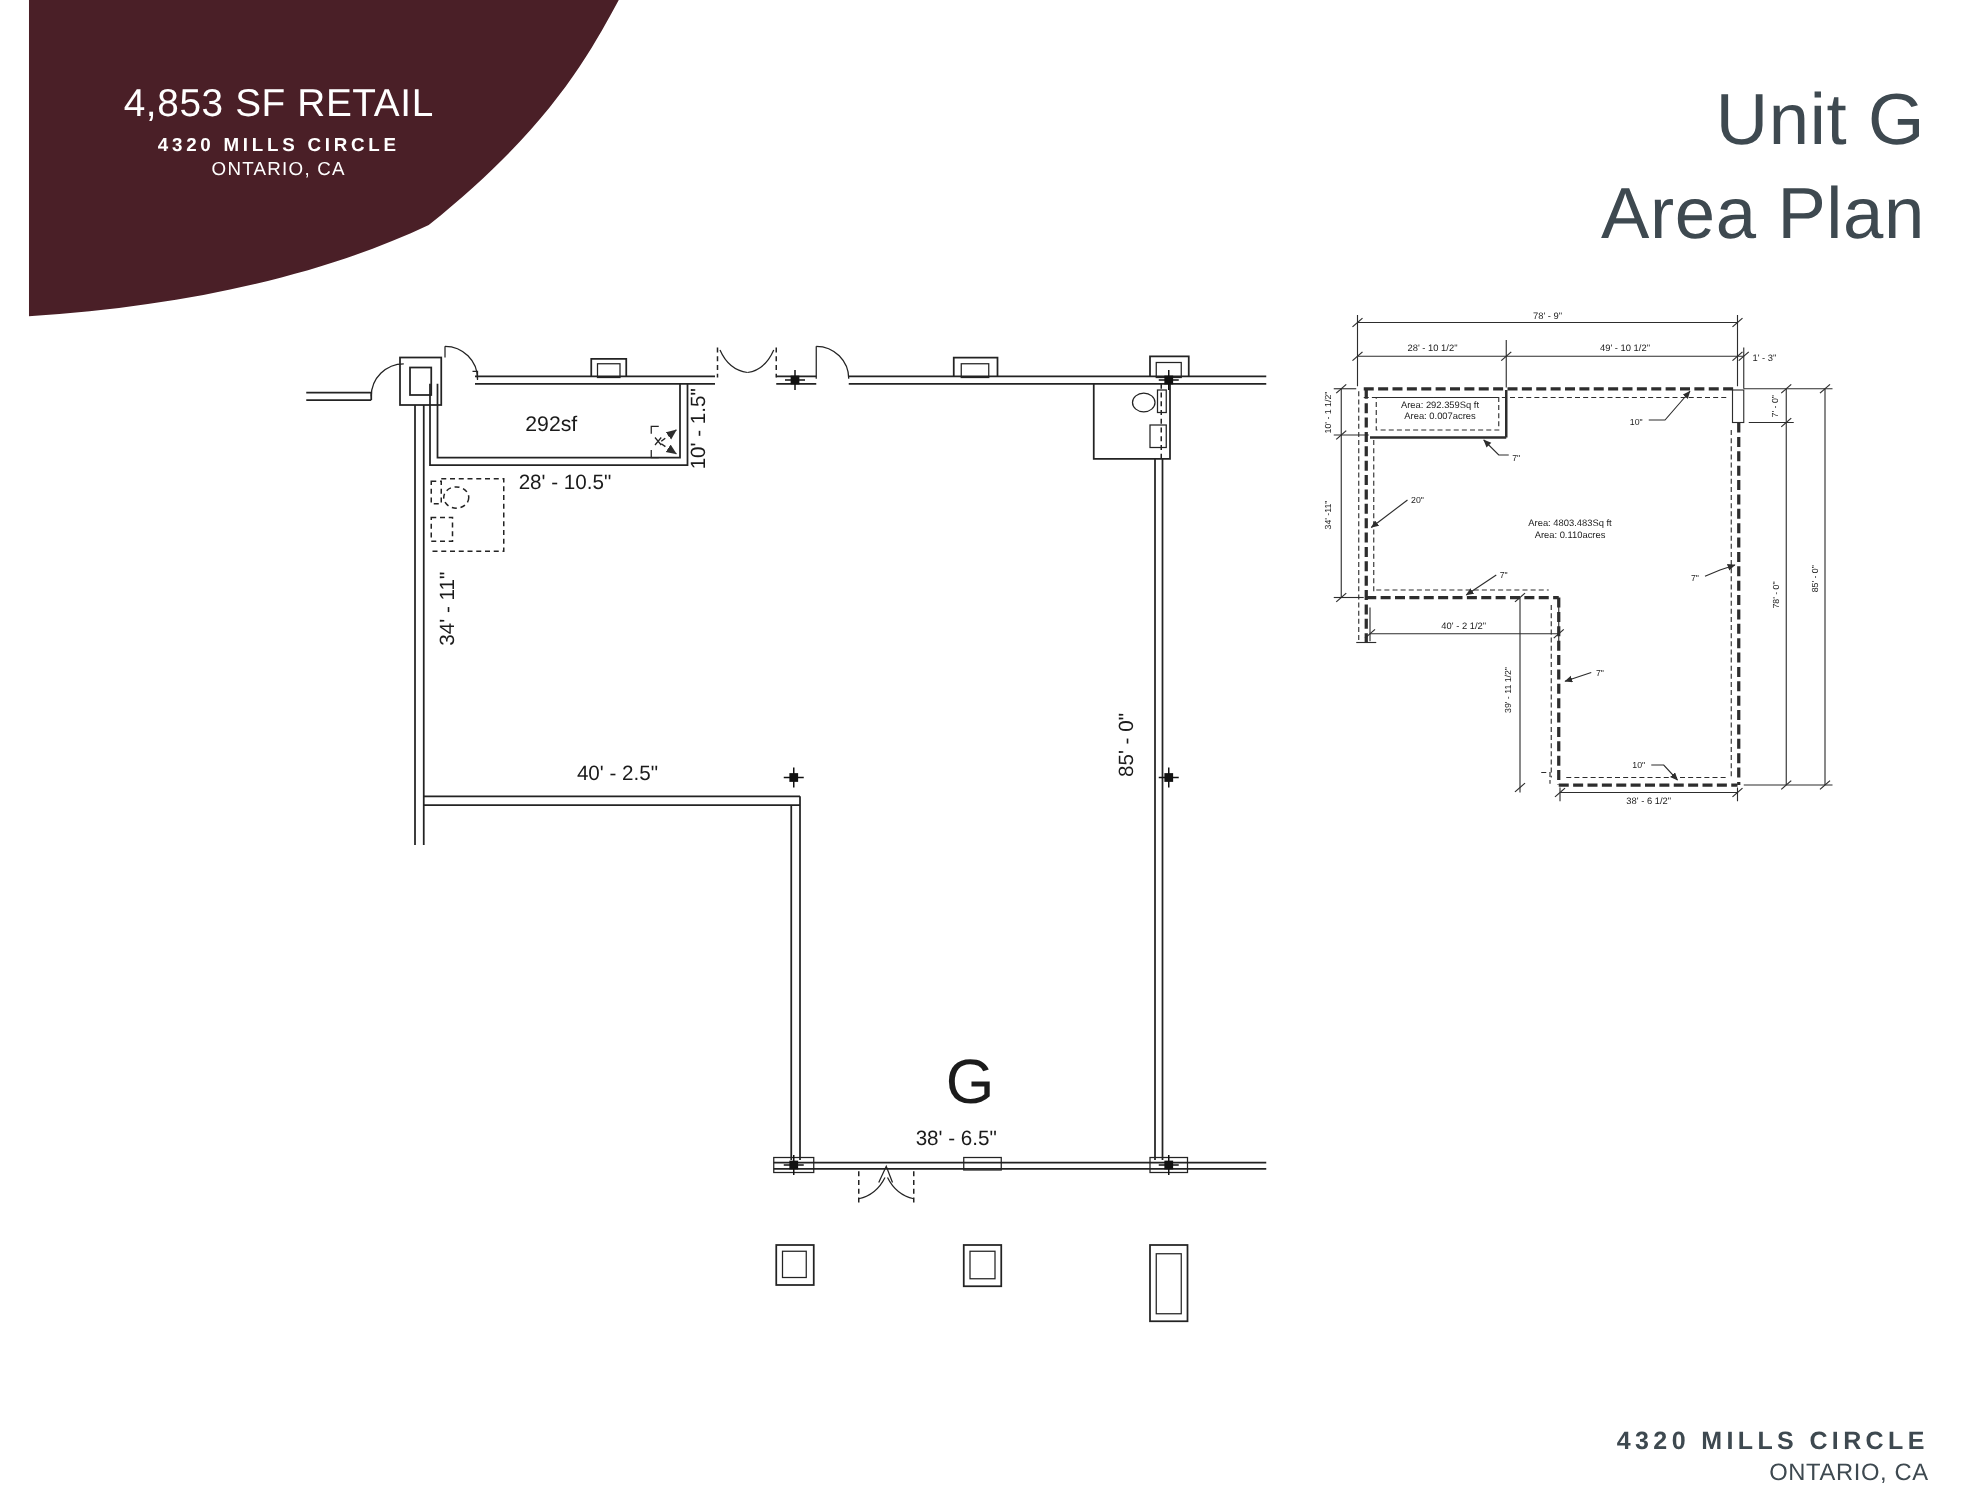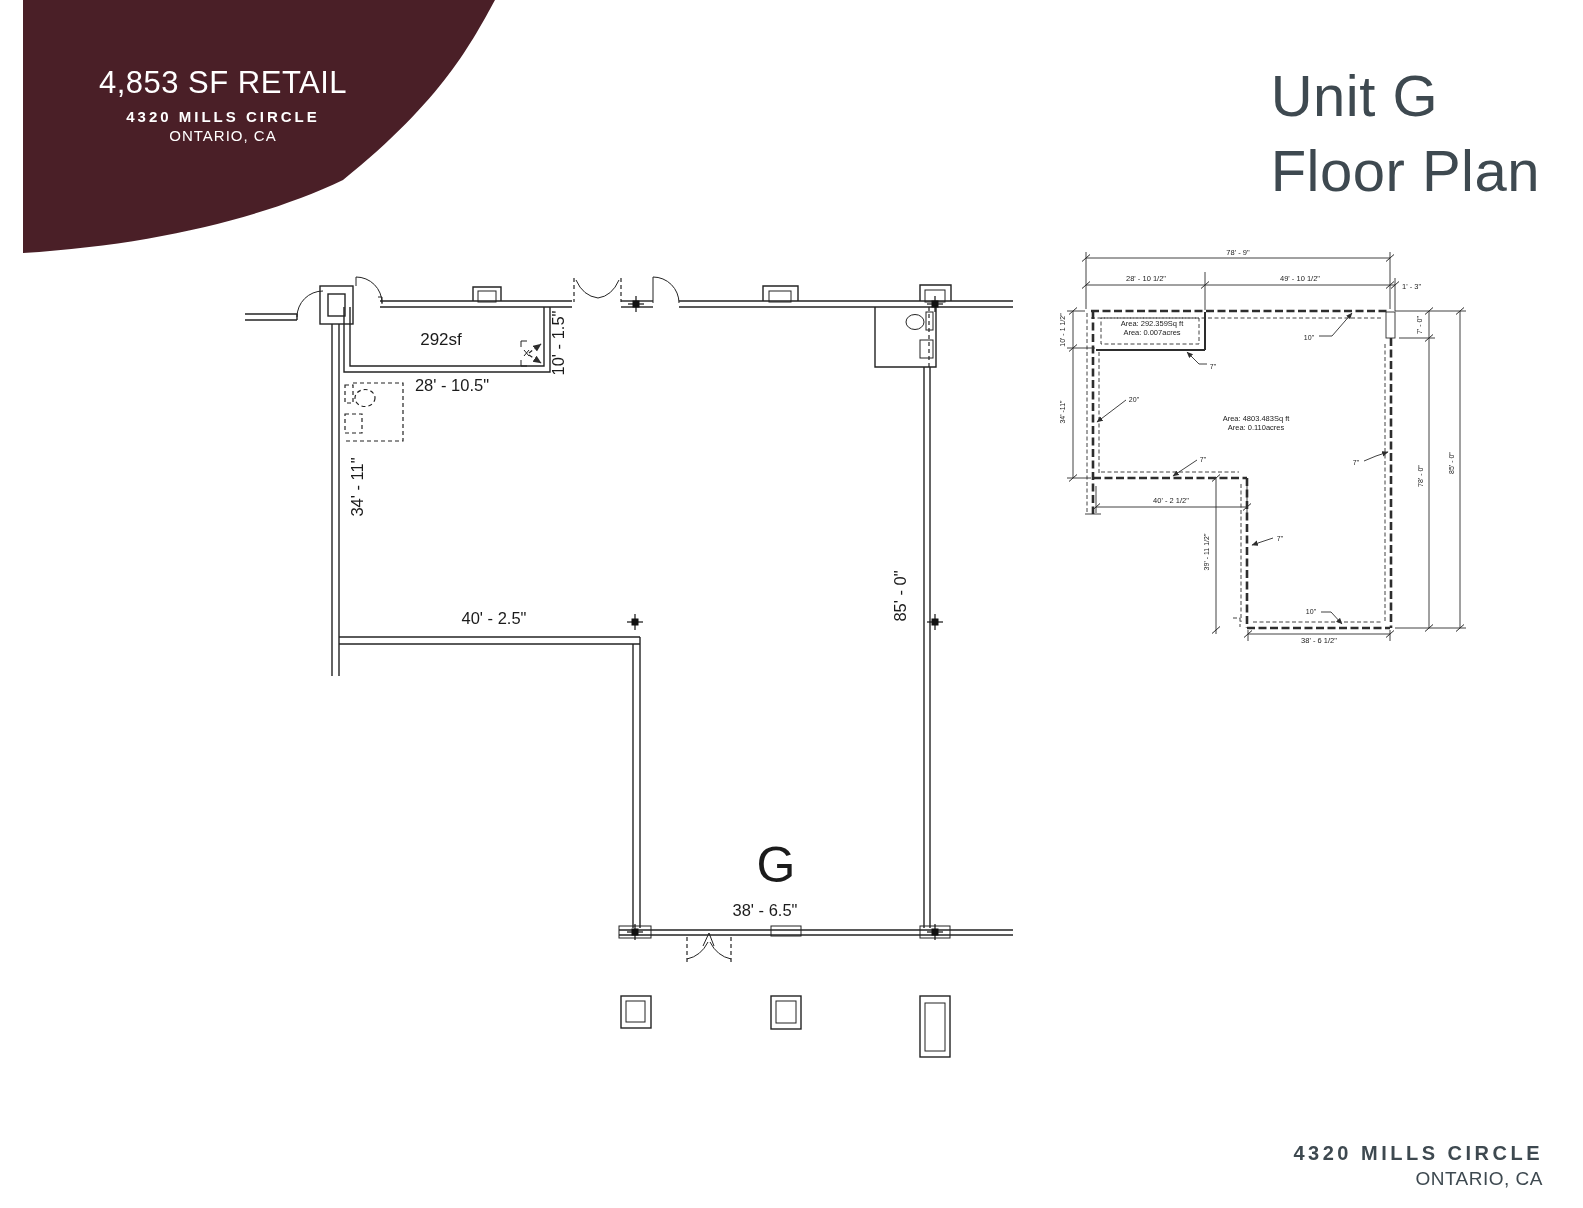--- a/index.html
+++ b/index.html
@@ -3,21 +3,21 @@
 <meta charset="utf-8">
 <style>
   html,body{margin:0;padding:0;background:#ffffff;}
   .page{position:relative;width:1583px;height:1208px;background:#ffffff;overflow:hidden;
         font-family:"Liberation Sans",sans-serif;margin-left:23px;}
   .banner-svg{position:absolute;left:0;top:0;}
   .banner-text{position:absolute;left:52px;top:66px;width:296px;text-align:center;color:#ffffff;}
   .banner-text .big{font-size:31px;font-weight:300;letter-spacing:.5px;line-height:33px;white-space:nowrap;}
   .banner-text .addr{font-size:15px;font-weight:700;letter-spacing:3px;margin-top:9px;white-space:nowrap;}
   .banner-text .city{font-size:15px;font-weight:400;letter-spacing:1px;margin-top:2px;}
-  .page-title{position:absolute;right:66px;top:58px;text-align:left;color:#3e4950;
+  .page-title{position:absolute;right:66px;top:58px;text-align:right;color:#3e4950;
               font-size:58px;font-weight:400;line-height:75px;letter-spacing:.5px;}
   .footer{position:absolute;right:63px;bottom:18px;text-align:right;color:#3e4950;}
   .footer .f1{font-size:20px;font-weight:700;letter-spacing:3.5px;white-space:nowrap;}
   .footer .f2{font-size:19px;font-weight:400;letter-spacing:.5px;margin-top:3px;}
   svg.plan{position:absolute;left:0;top:0;}
   .plan text{fill:#1b1b1b;font-family:"Liberation Sans",sans-serif;}
   .plan .dim{font-size:16.5px;}
   .plan .room{font-size:17px;}
   .plan .unit{font-size:50px;}
   .plan .front{font-size:16.5px;}
@@ -40,21 +40,21 @@
     <path d="M0,0 H472 C450,40 420,100 320,180 C240,218 130,245 0,253 Z" fill="#4a1f27"></path>
   </svg>
   <div class="banner-text">
     <div class="big">4,853 SF RETAIL</div>
     <div class="addr">4320 MILLS CIRCLE</div>
     <div class="city">ONTARIO, CA</div>
   </div>
 
   <div class="page-title">
     <div>Unit G</div>
-    <div>Floor Plan</div>
+    <div>Area Plan</div>
   </div>
 
   <svg class="plan" width="1583" height="1208" viewBox="0 0 1583 1208">
     <defs>
       <marker id="arw" markerWidth="9" markerHeight="8" refX="6.5" refY="3" orient="auto">
         <path d="M0,0 L7,3 L0,6 Z" fill="#2d2d2d"></path>
       </marker>
       <g id="tick">
           <line x1="-4" y1="3.5" x2="4" y2="-3.5" stroke="#2d2d2d" stroke-width="1"></line>
         </g>

